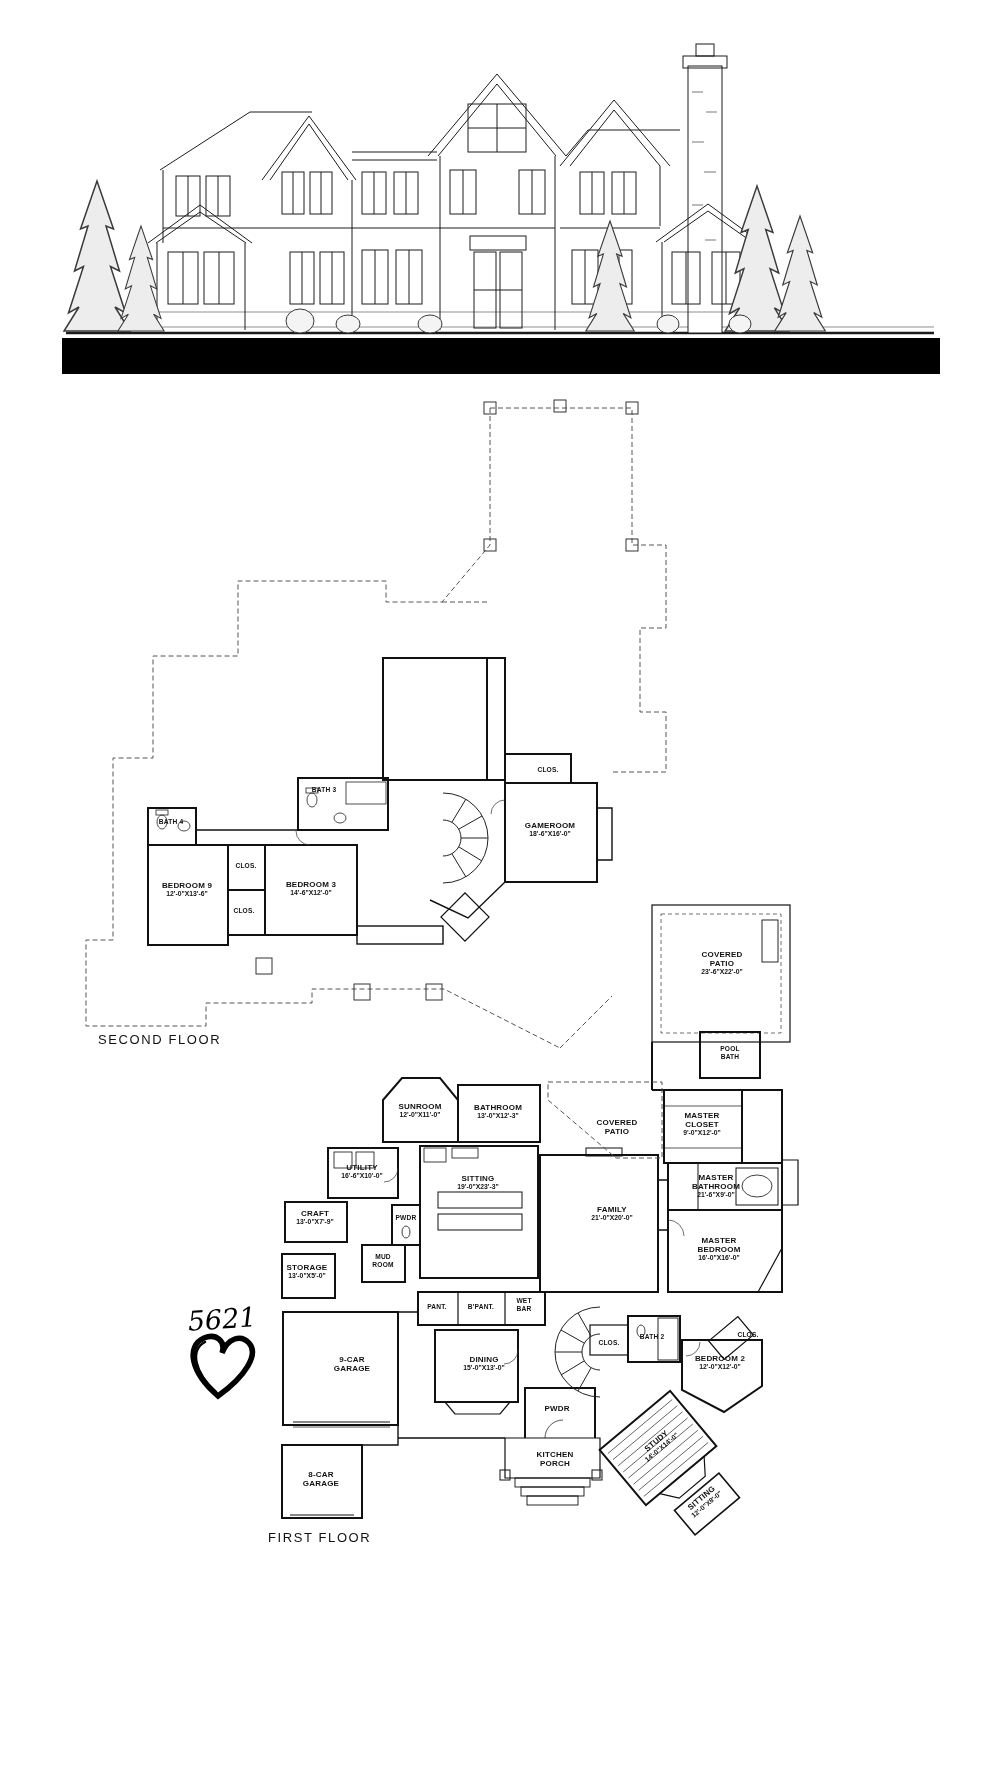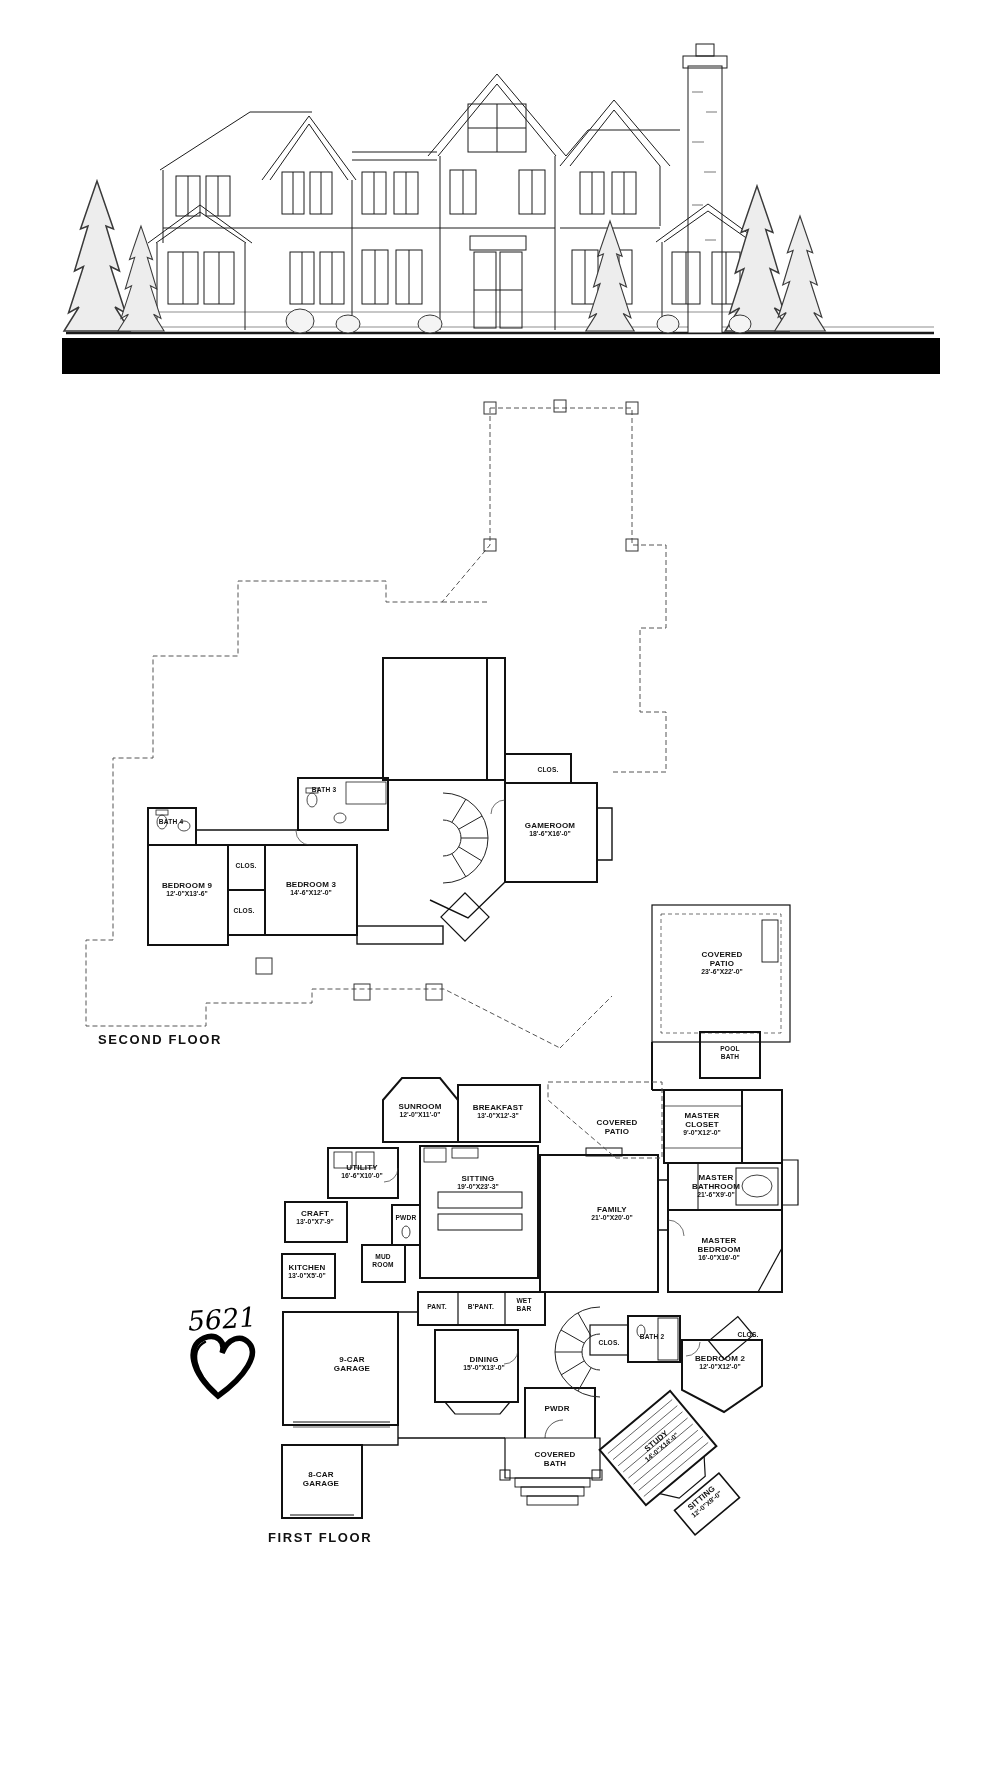--- a/index.html
+++ b/index.html
@@ -6,21 +6,21 @@
   .sheet{position:relative;width:1000px;height:1776px;background:#ffffff;overflow:hidden;
          font-family:"Liberation Sans",sans-serif;color:#111;}
   .sheet svg{position:absolute;left:0;top:0;}
   .lbl{position:absolute;transform:translate(-50%,-50%);text-align:center;
        font-size:8px;font-weight:700;line-height:1.15;letter-spacing:.2px;
        white-space:nowrap;color:#111;}
   .lbl .dims{font-size:6.8px;font-weight:600;letter-spacing:0;}
   .lbl.sm{font-size:6.6px;}
   .lbl.wrap .nm{white-space:normal;}
   .lbl.rot{transform:translate(-50%,-50%) rotate(-40deg);}
-  .caption{position:absolute;font-size:13px;font-weight:700;letter-spacing:1.6px;color:#111;}
+  .caption{position:absolute;font-size:13px;font-weight:400;letter-spacing:1.6px;color:#111;}
   .plan-num{position:absolute;transform:translate(-50%,-50%) rotate(-4deg);
             font-family:"DejaVu Serif",serif;font-style:italic;font-size:27px;color:#000;}
 </style>
 </head>
 <body>
 
 <div class="sheet">
 
 <svg width="1000" height="1776" viewBox="0 0 1000 1776">
   <defs>
@@ -354,21 +354,21 @@
     <div class="dims">23'-6"X22'-0"</div>
   </div>
   <div class="lbl sm wrap" style="left:730px;top:1053px;width:30px">
     <div class="nm">POOL BATH</div>
   </div>
   <div class="lbl" style="left:420px;top:1110px">
     <div class="nm">SUNROOM</div>
     <div class="dims">12'-0"X11'-0"</div>
   </div>
   <div class="lbl" style="left:498px;top:1111px">
-    <div class="nm">BREAKFAST</div>
+    <div class="nm">BATHROOM</div>
     <div class="dims">13'-0"X12'-3"</div>
   </div>
   <div class="lbl wrap" style="left:617px;top:1127px;width:46px">
     <div class="nm">COVERED PATIO</div>
   </div>
   <div class="lbl wrap" style="left:702px;top:1124px;width:46px">
     <div class="nm">MASTER CLOSET</div>
     <div class="dims">9'-0"X12'-0"</div>
   </div>
   <div class="lbl" style="left:362px;top:1171px">
@@ -395,21 +395,21 @@
     <div class="dims">21'-0"X20'-0"</div>
   </div>
   <div class="lbl wrap" style="left:719px;top:1249px;width:52px">
     <div class="nm">MASTER BEDROOM</div>
     <div class="dims">16'-0"X16'-0"</div>
   </div>
   <div class="lbl sm wrap" style="left:383px;top:1261px;width:30px">
     <div class="nm">MUD ROOM</div>
   </div>
   <div class="lbl" style="left:307px;top:1271px">
-    <div class="nm">KITCHEN</div>
+    <div class="nm">STORAGE</div>
     <div class="dims">13'-0"X5'-0"</div>
   </div>
   <div class="lbl sm" style="left:437px;top:1307px">
     <div class="nm">PANT.</div>
   </div>
   <div class="lbl sm" style="left:481px;top:1307px">
     <div class="nm">B'PANT.</div>
   </div>
   <div class="lbl sm wrap" style="left:524px;top:1305px;width:26px">
     <div class="nm">WET BAR</div>
@@ -438,21 +438,21 @@
     <div class="nm">PWDR</div>
   </div>
   <div class="lbl rot" style="left:659px;top:1444px">
     <div class="nm">STUDY</div>
     <div class="dims">14'-0"X14'-0"</div>
   </div>
   <div class="lbl wrap" style="left:321px;top:1479px;width:42px">
     <div class="nm">8-CAR GARAGE</div>
   </div>
   <div class="lbl wrap" style="left:555px;top:1459px;width:50px">
-    <div class="nm">COVERED BATH</div>
+    <div class="nm">KITCHEN PORCH</div>
   </div>
   <div class="lbl rot" style="left:704px;top:1501px">
     <div class="nm">SITTING</div>
     <div class="dims">12'-0"X8'-0"</div>
   </div>
 
   <div class="plan-num" style="left:222px;top:1319px">5621</div>
   <div class="caption" style="left:268px;top:1530px">FIRST FLOOR</div>
 
 </div>

